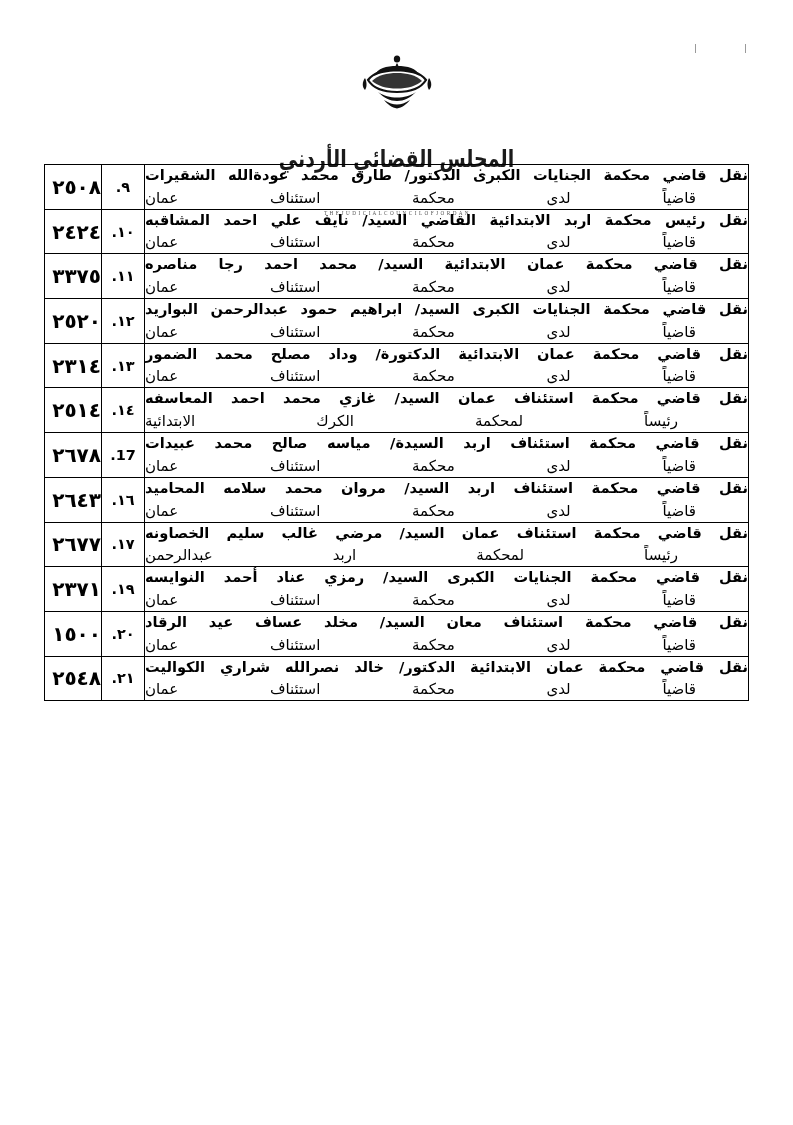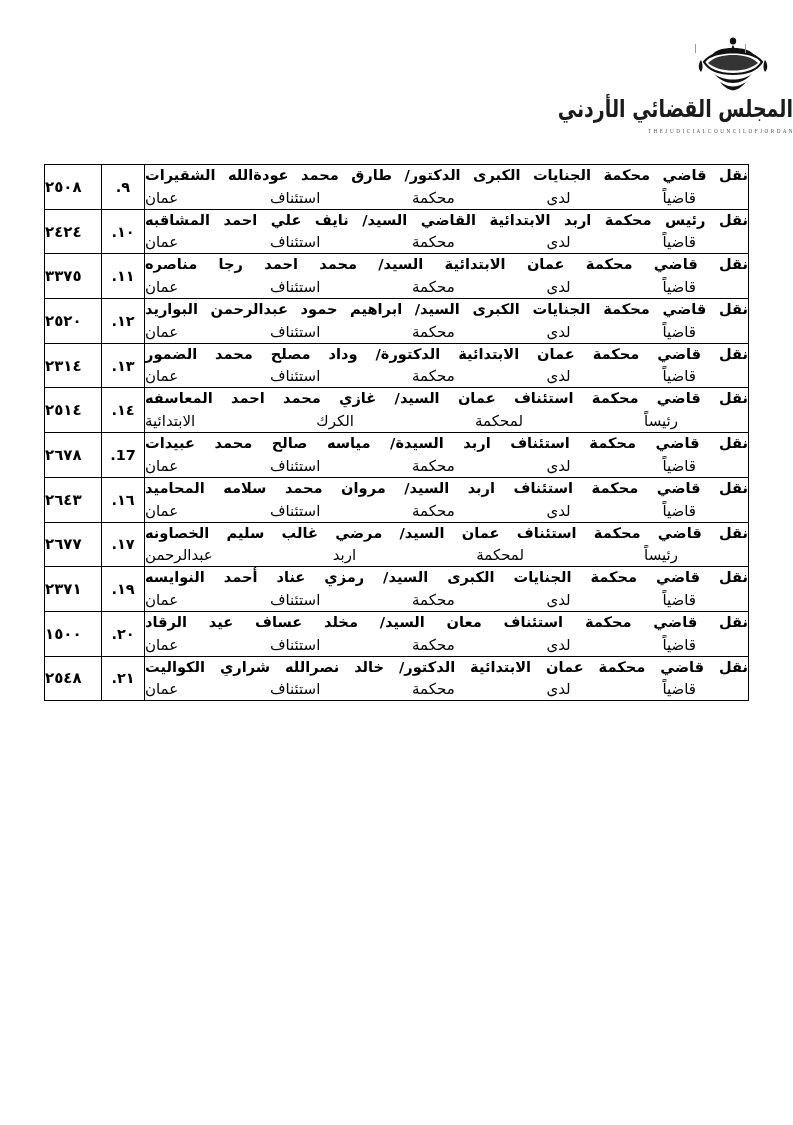--- a/index.html
+++ b/index.html
@@ -16,25 +16,26 @@
     overflow: hidden;
   }
   .page {
     position: absolute;
     inset: 0;
     background: #ffffff;
   }
   
   .header {
     width: 100%;
-    padding-top: 34px;
+    padding-top: 52px;
     display: flex;
     flex-direction: column;
-    align-items: flex-start;
+    align-items: center;
     justify-content: flex-start;
+    gap: 32px;
   }
   .crown-wrap {
     width: 120px;
     height: 58px;
     display: flex;
     align-items: flex-end;
     justify-content: center;
   }
   .crown-svg { display: block; }
   .council-name {
@@ -87,22 +88,22 @@
     table-layout: fixed;
     border: 1.6px solid #000;
   }
   table.decisions td {
     border: 1.6px solid #000;
     padding: 0;
     vertical-align: middle;
   }
   td.col-num {
     width: 56px;
-    text-align: left;
-    font-size: 15px;
+    text-align: right;
+    font-size: 20px;
     font-weight: bold;
     font-family: "DejaVu Sans", sans-serif;
     letter-spacing: 1px;
   }
   td.col-idx {
     width: 42px;
     text-align: center;
     font-size: 14.5px;
     font-weight: bold;
     font-family: "DejaVu Sans", sans-serif;

